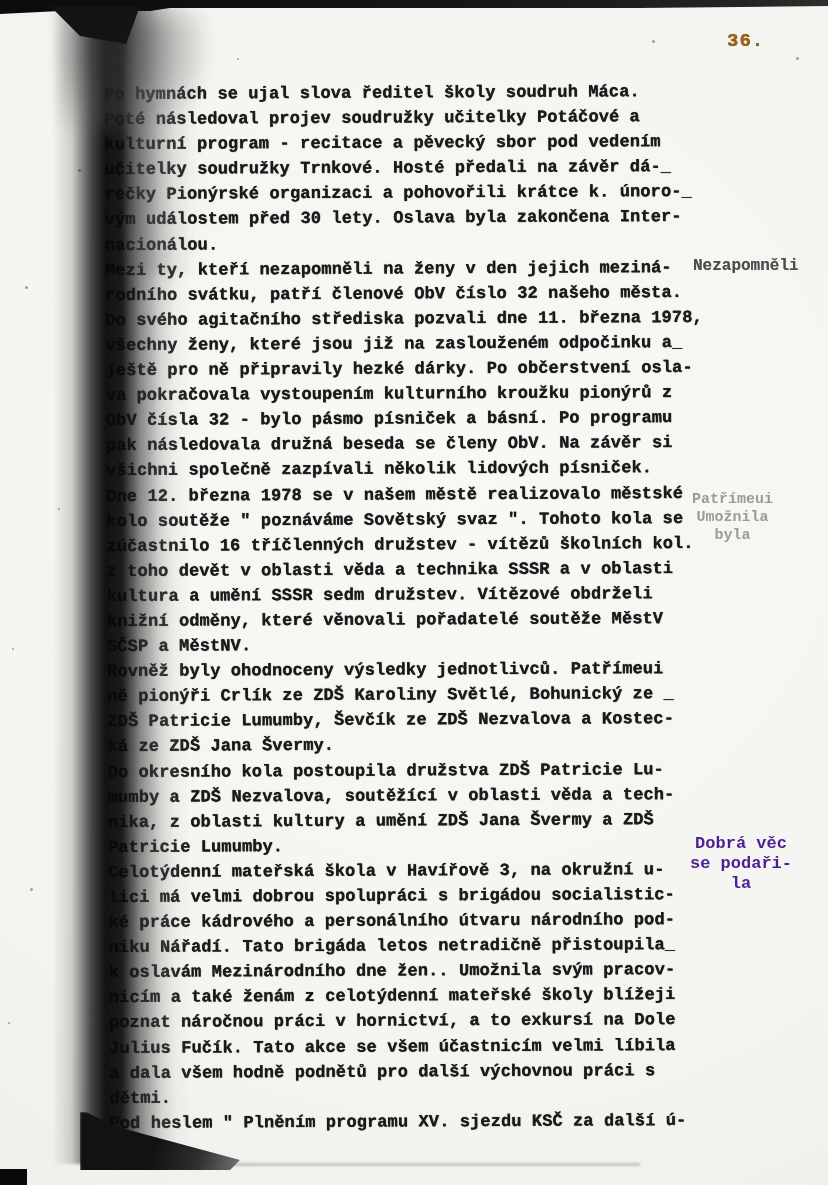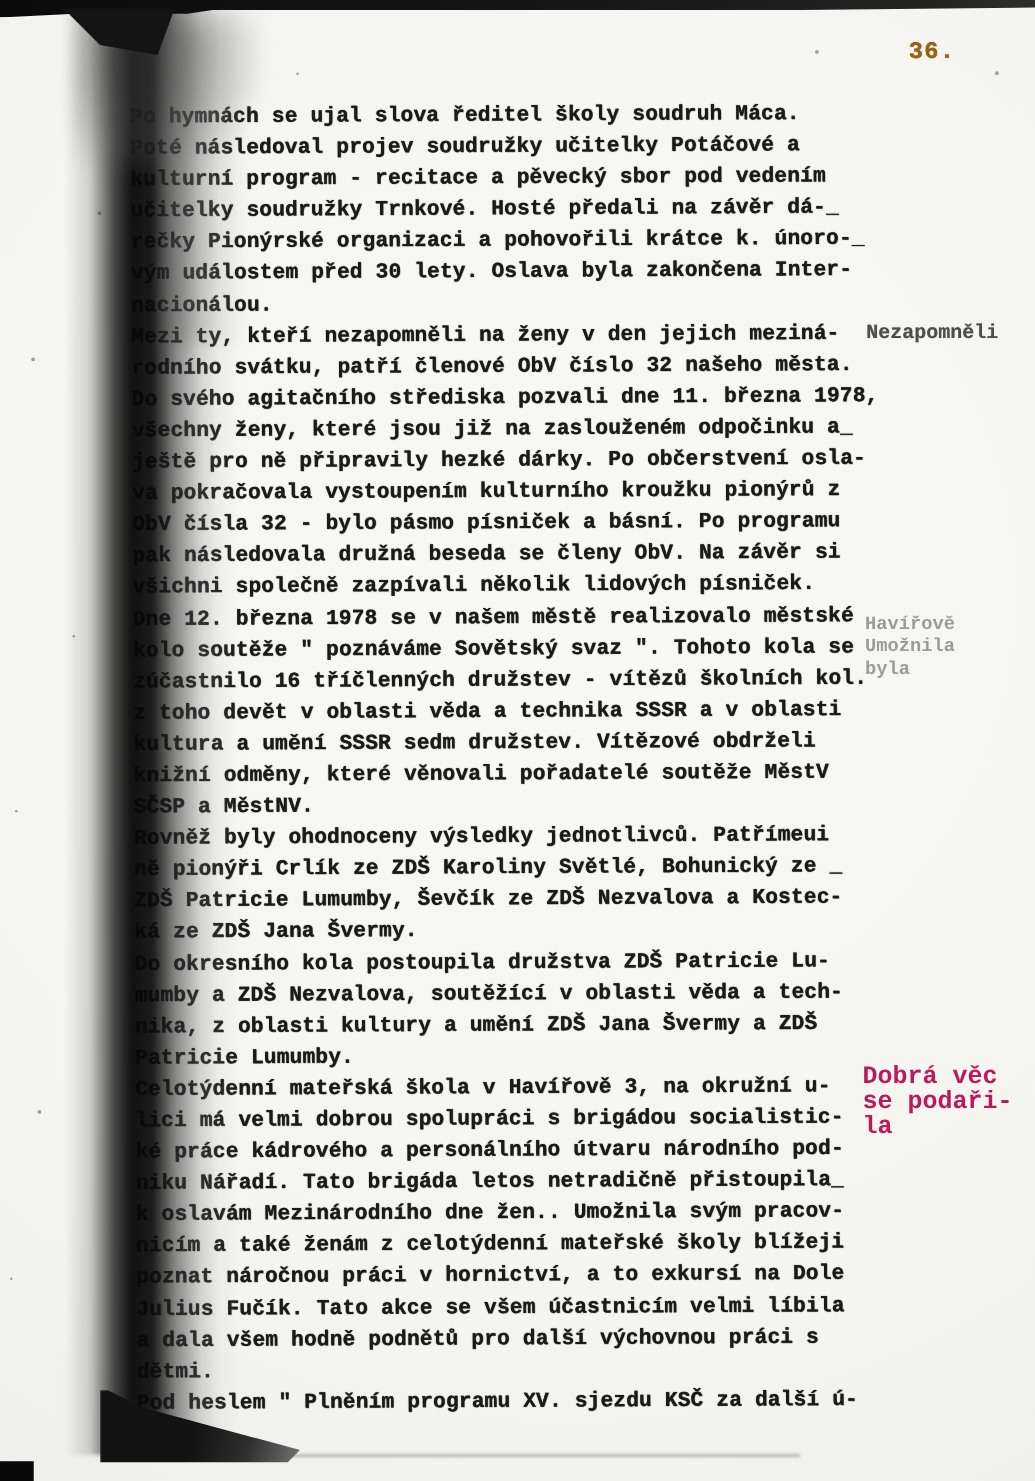--- a/index.html
+++ b/index.html
@@ -19,25 +19,25 @@
     text-shadow:0 0 0.8px rgba(20,20,20,0.85), 0.4px 0.3px 0.4px rgba(30,30,30,0.4);
   }
   
   .pagenum{
     position:absolute;left:687px;top:30px;z-index:2;
     font-size:19px;font-weight:700;letter-spacing:1px;color:#a16207;
     text-shadow:0 0 0.7px rgba(20,20,20,0.8);
     margin-left:40px;
   }
   
-  .note{position:absolute;z-index:2;font-weight:700;white-space:pre;}
+  .note{position:absolute;z-index:2;font-weight:700;white-space:pre;text-align:center;}
   .note-a{left:693px;top:257px;font-size:16px;line-height:19px;color:#4e4e4e;
           text-shadow:0 0 0.6px rgba(80,80,80,0.7);}
   .note-b{left:692px;top:491px;font-size:15px;line-height:18px;color:#9b9b98;filter:blur(0.3px);}
-  .note-c{left:690px;top:852px;font-size:20px;line-height:20px;color:#be185d;filter:blur(0.4px);}
+  .note-c{left:690px;top:834px;font-size:17px;line-height:20px;color:#4c1d95;filter:blur(0.4px);}
   
   .crease{
     position:absolute;left:52px;top:6px;width:140px;height:1158px;z-index:3;
     pointer-events:none;filter:blur(1.5px);
     background:linear-gradient(90deg,
       rgba(25,25,25,0) 0%, rgba(35,35,35,0.18) 14%, rgba(22,22,22,0.78) 28%,
       rgba(8,8,8,0.96) 38%, rgba(10,10,10,0.93) 50%, rgba(45,45,45,0.55) 63%,
       rgba(110,110,110,0.26) 77%, rgba(170,170,170,0.10) 88%, rgba(200,200,200,0) 100%);
   }
   .crease-top-halo{
@@ -116,21 +116,21 @@
     <div class="line">k oslavám Mezinárodního dne žen.. Umožnila svým pracov-</div>
     <div class="line">nicím a také ženám z celotýdenní mateřské školy blížeji</div>
     <div class="line">poznat náročnou práci v hornictví, a to exkursí na Dole</div>
     <div class="line">Julius Fučík. Tato akce se všem účastnicím velmi líbila</div>
     <div class="line">a dala všem hodně podnětů pro další výchovnou práci s</div>
     <div class="line">dětmi.</div>
     <div class="line">Pod heslem " Plněním programu XV. sjezdu KSČ za další ú-</div>
   </div>
 
 <div class="note note-a"><div>Nezapomněli</div></div>
-<div class="note note-b"><div>Havířově</div><div>Umožnila</div><div>byla</div></div>
+<div class="note note-b"><div>Patřímeui</div><div>Umožnila</div><div>byla</div></div>
 <div class="note note-c"><div>Dobrá věc</div><div>se podaři-</div><div>la</div></div>
 
 <div class="crease"></div>
 <div class="crease-top-halo"></div>
 <div class="crease-right-halo"></div>
 <div class="top-edge"></div>
 <div class="top-wedge"></div>
 <div class="corner-wedge"></div>
 <div class="bottom-corner"></div>
 <div class="bottom-line"></div>

